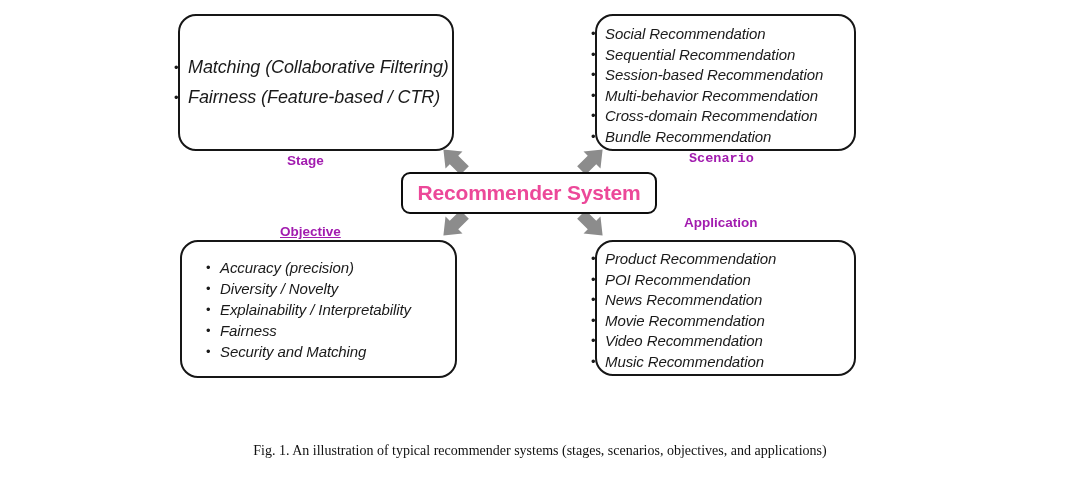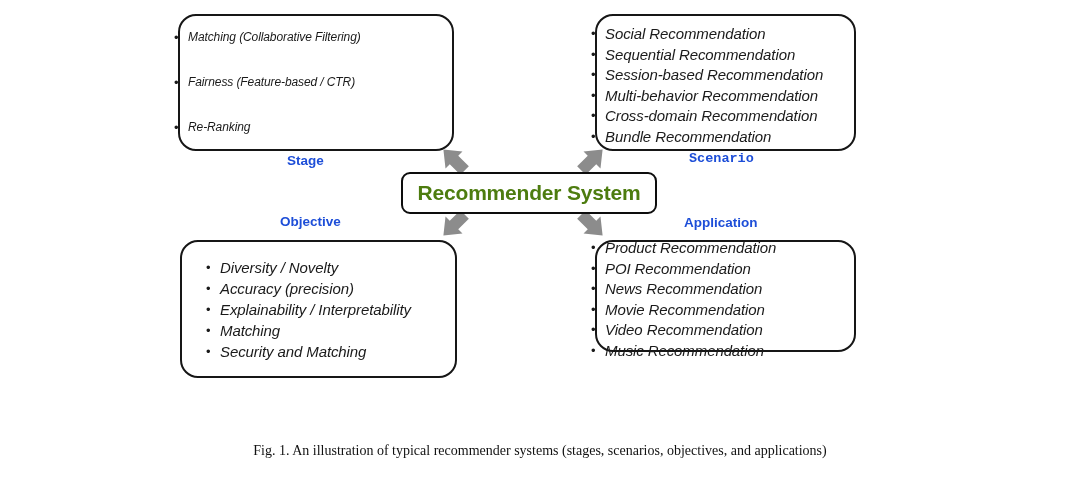--- a/index.html
+++ b/index.html
@@ -63,23 +63,23 @@
   }
 
   
   #box-stage {
     left: 178px;
     top: 14px;
     width: 276px;
     height: 137px;
   }
   #box-stage li {
-    font-size: 12px;
+    font-size: 18px;
     line-height: 17px;
-    margin: 28px 0;
+    margin: 13px 0;
   }
 
   
   #box-scenario {
     left: 595px;
     top: 14px;
     width: 261px;
     height: 137px;
     justify-content: flex-start;
     padding-top: 8px;
@@ -103,22 +103,22 @@
   #box-objective li {
     font-size: 15px;
     line-height: 21px;
   }
 
   
   #box-application {
     left: 595px;
     top: 240px;
     width: 261px;
-    height: 112px;
-    justify-content: center;
+    height: 136px;
+    justify-content: flex-start;
     padding-top: 7px;
   }
   #box-application li {
     font-size: 15px;
     line-height: 20.5px;
   }
 
   
   #box-center {
     position: absolute;
@@ -130,36 +130,36 @@
     border: 2.5px solid #0d0d0d;
     border-radius: 9px;
     background: #ffffff;
     display: flex;
     align-items: center;
     justify-content: center;
   }
   #box-center .center-label {
     font-size: 21px;
     font-weight: bold;
-    color: #4d7c0f;
+    color: #ec4899;
     letter-spacing: -0.2px;
     white-space: nowrap;
   }
 
   
   .cat-label {
     position: absolute;
     font-size: 13.5px;
     font-weight: bold;
-    color: #1d4ed8;
+    color: #a21caf;
     white-space: nowrap;
   }
   #label-stage       { left: 287px; top: 153px; }
   #label-scenario    { left: 689px; top: 151px; font-family: Liberation Mono, monospace; }
-  #label-objective   { left: 280px; top: 214px; }
+  #label-objective   { left: 280px; top: 224px; text-decoration: underline; }
   #label-application { left: 684px; top: 215px; }
 
   
   .arrow-svg {
     position: absolute;
     pointer-events: none;
   }
   #arrow-center-to-stage       { left: 437px; top: 144px; }
   #arrow-center-to-scenario    { left: 575px; top: 144px; }
   #arrow-center-to-objective   { left: 437px; top: 209px; }
@@ -180,41 +180,40 @@
 </style>
 </head>
 <body>
 
 <div class="figure-canvas">
 
   <div class="node-box" id="box-stage">
     <ul>
       <li>Matching (Collaborative Filtering)</li>
       <li>Fairness (Feature-based / CTR)</li>
-      <li>Re-Ranking</li>
     </ul>
   </div>
 
   <div class="node-box" id="box-scenario">
     <ul>
       <li>Social Recommendation</li>
       <li>Sequential Recommendation</li>
       <li>Session-based Recommendation</li>
       <li>Multi-behavior Recommendation</li>
       <li>Cross-domain Recommendation</li>
       <li>Bundle Recommendation</li>
     </ul>
   </div>
 
   <div class="node-box" id="box-objective">
     <ul>
+      <li>Accuracy (precision)</li>
       <li>Diversity / Novelty</li>
-      <li>Accuracy (precision)</li>
       <li>Explainability / Interpretability</li>
-      <li>Matching</li>
+      <li>Fairness</li>
       <li>Security and Matching</li>
     </ul>
   </div>
 
   <div class="node-box" id="box-application">
     <ul>
       <li>Product Recommendation</li>
       <li>POI Recommendation</li>
       <li>News Recommendation</li>
       <li>Movie Recommendation</li>

